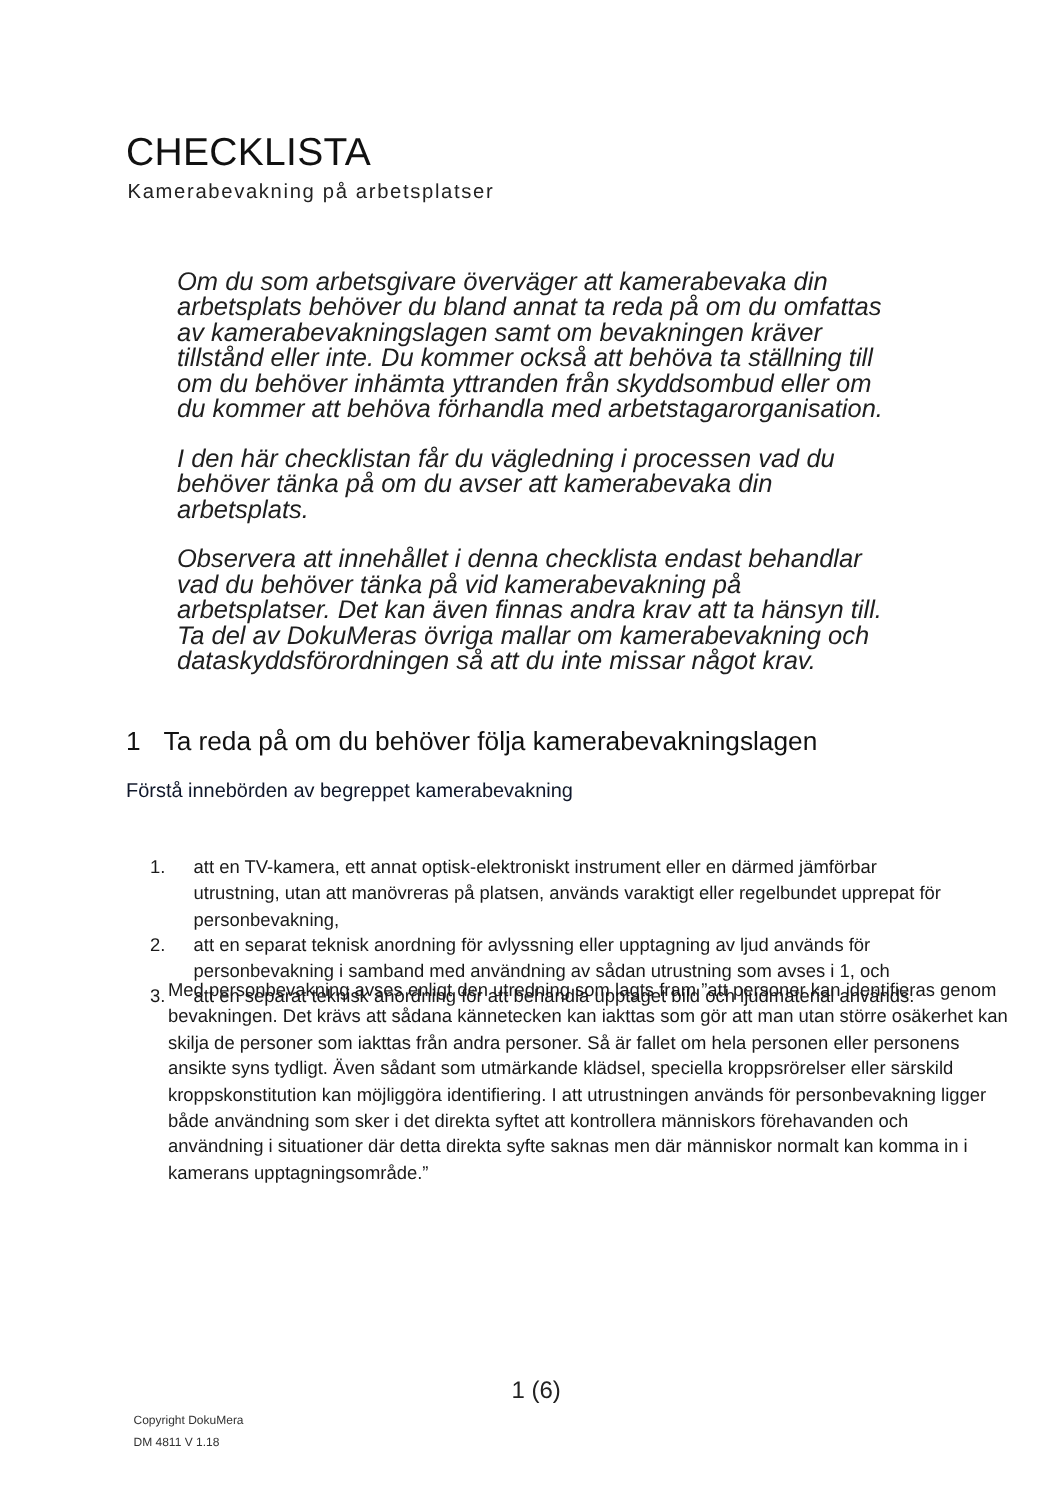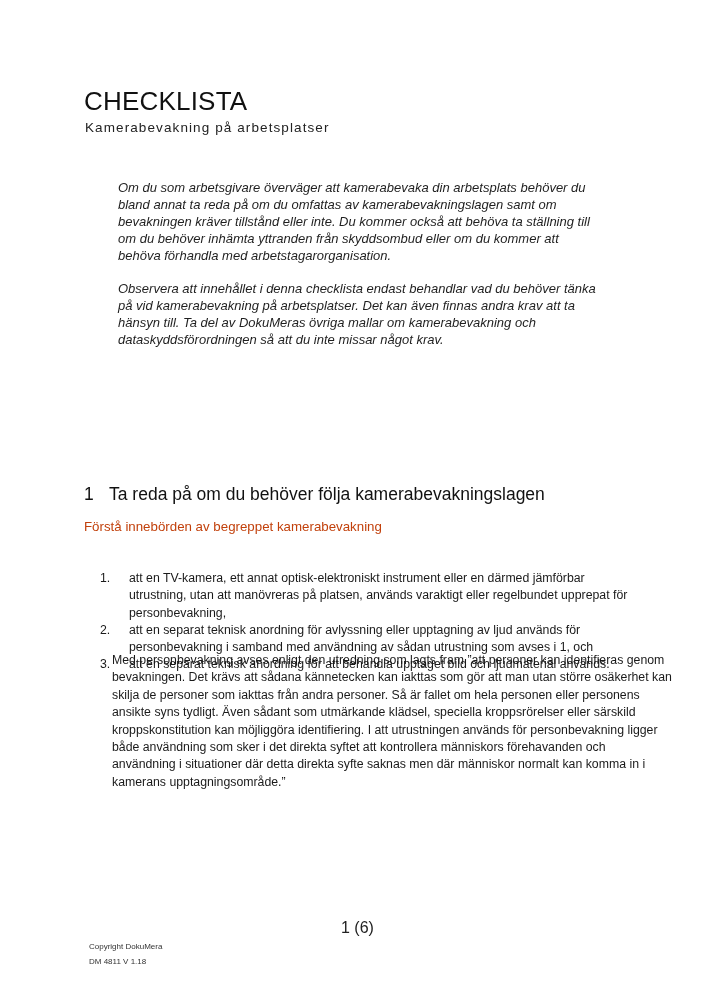--- a/index.html
+++ b/index.html
@@ -42,21 +42,21 @@
       color: #222;
       margin: 0;
       line-height: 18px;
     }
     .intro {
       position: absolute;
       left: 118px;
       top: 179px;
       width: 480px;
       font-style: italic;
-      font-size: 13px;
+      font-size: 17px;
       line-height: 17px;
       color: #1f1f1f;
     }
     .intro p {
       margin: 0 0 16px 0;
     }
     .section-heading {
       position: absolute;
       left: 84px;
       top: 483px;
@@ -71,21 +71,21 @@
       width: 25px;
       display: inline-block;
     }
     .sub-heading {
       position: absolute;
       left: 84px;
       top: 518px;
       font-size: 13.3px;
       margin: 0;
       font-weight: normal;
-      color: #c2410c;
+      color: #0f172a;
       line-height: 18px;
     }
     .body-text {
       position: absolute;
       left: 84px;
       width: 560px;
       font-size: 12.3px;
       line-height: 17.4px;
       color: #1a1a1a;
       margin: 0;
@@ -141,20 +141,21 @@
 </head>
 <body>
 
 <div class="page">
 
   <h1 class="doc-title">CHECKLISTA</h1>
   <div class="doc-subtitle">Kamerabevakning på arbetsplatser</div>
 
   <div class="intro">
     <p>Om du som arbetsgivare överväger att kamerabevaka din arbetsplats behöver du bland annat ta reda på om du omfattas av kamerabevakningslagen samt om bevakningen kräver tillstånd eller inte.  Du kommer också att behöva ta ställning till om du behöver inhämta yttranden från skyddsombud eller om du kommer att behöva förhandla med arbetstagarorganisation.</p>
+    <p>I den här checklistan får du vägledning i processen vad du behöver tänka på om du avser att kamerabevaka din arbetsplats.</p>
     <p>Observera att innehållet i denna checklista endast behandlar vad du behöver tänka på vid kamerabevakning på arbetsplatser. Det kan även finnas andra krav att ta hänsyn till. Ta del av DokuMeras övriga mallar om kamerabevakning och dataskyddsförordningen så att du inte missar något krav.</p>
   </div>
 
   <h2 class="section-heading">
     <span class="num">1</span>
     <span>Ta reda på om du behöver följa kamerabevakningslagen</span>
   </h2>
 
   <h3 class="sub-heading">Förstå innebörden av begreppet kamerabevakning</h3>
 

